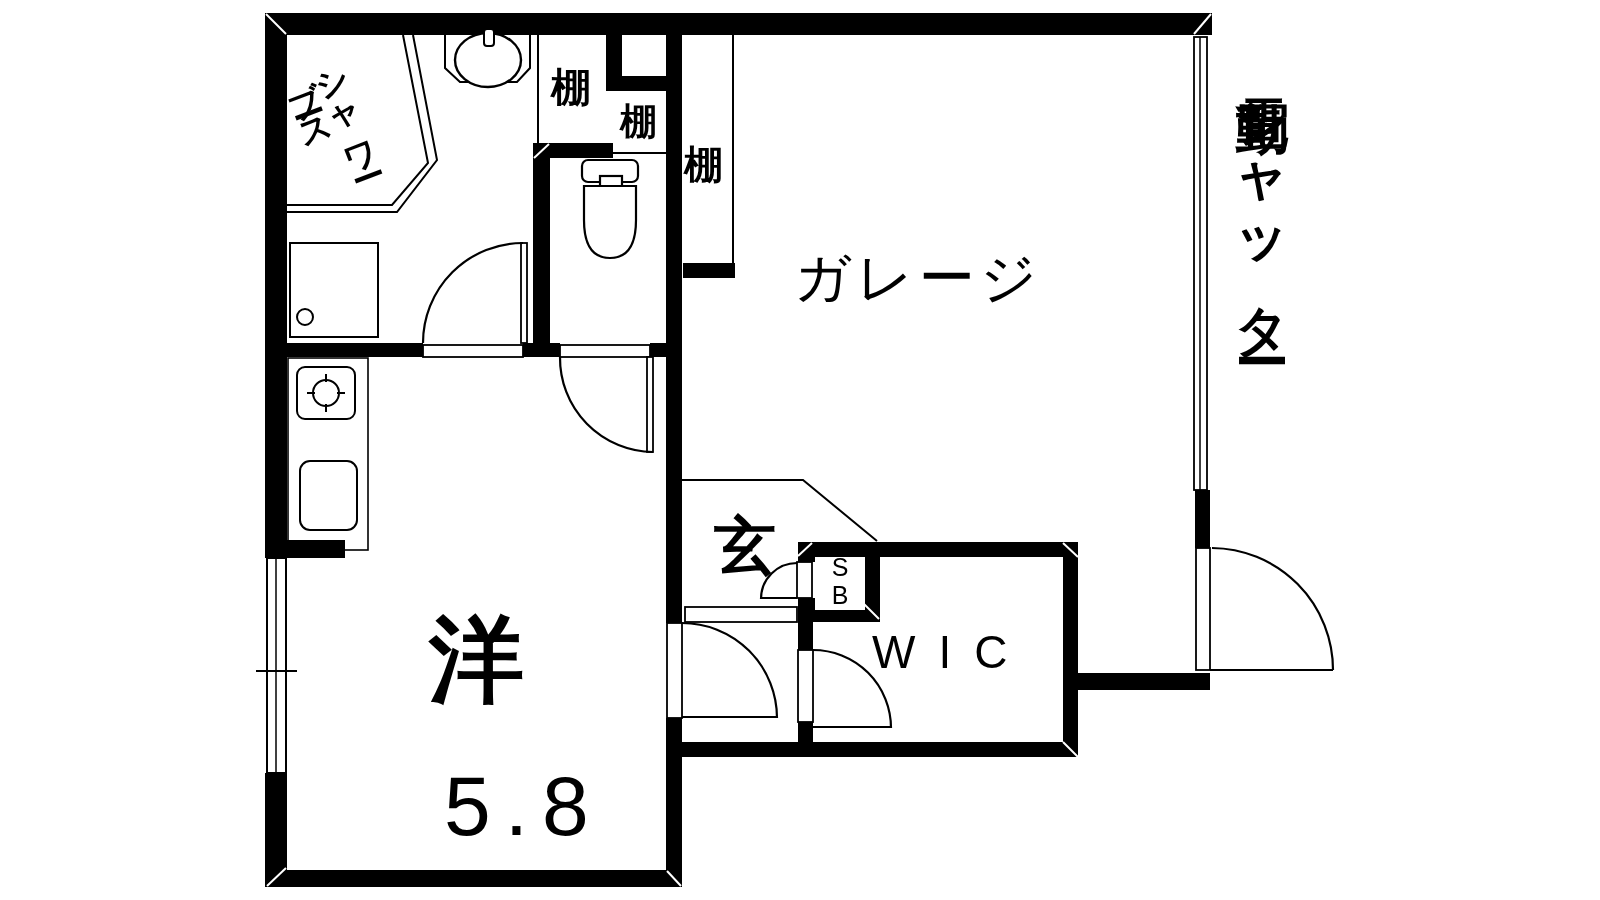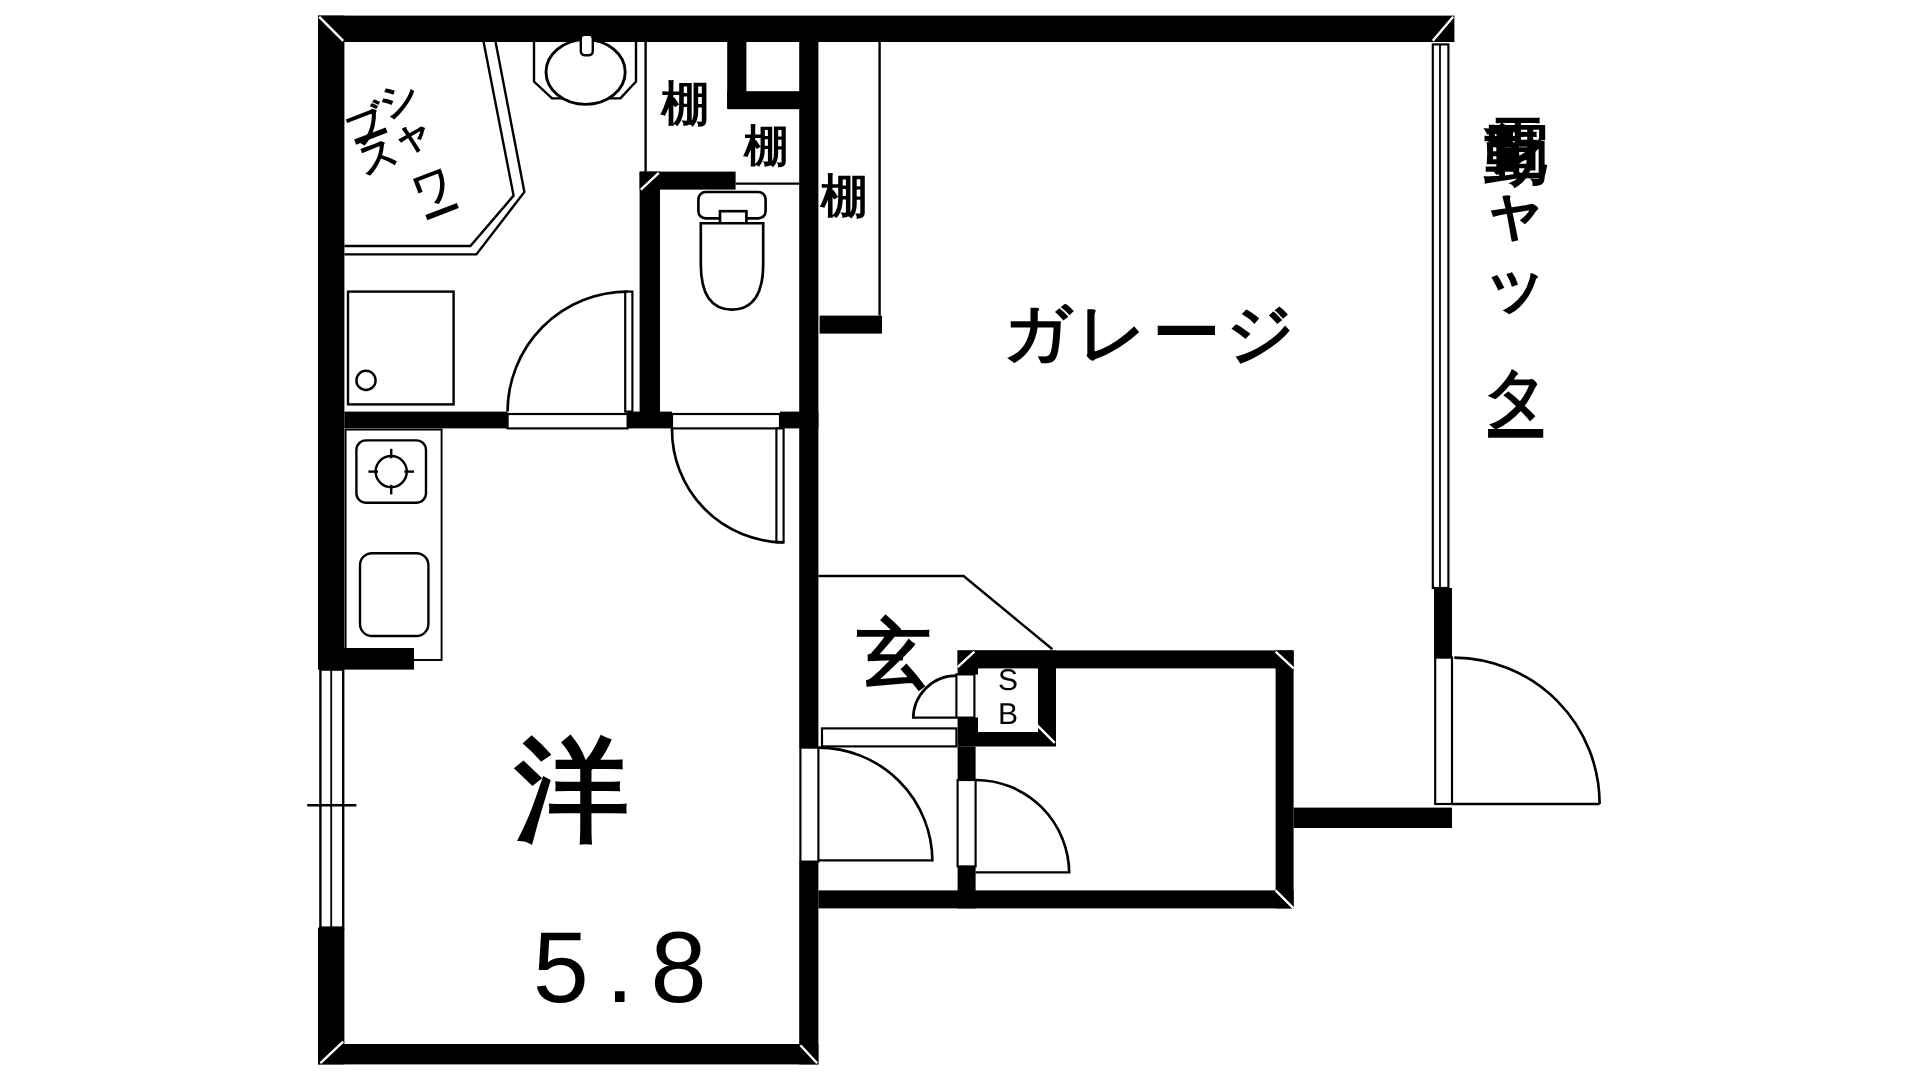--- a/index.html
+++ b/index.html
@@ -8,21 +8,21 @@
   .plan svg{position:absolute;left:0;top:0;z-index:0;}
   .lbl{position:absolute;z-index:2;line-height:1;white-space:nowrap;color:#000;}
   .vtext{writing-mode:vertical-rl;text-orientation:upright;}
   .lbl-shower{left:299px;top:50px;height:152px;font-size:33px;font-weight:bold;
               writing-mode:vertical-rl;text-orientation:upright;
               transform:rotate(-21deg);transform-origin:50% 50%;letter-spacing:2px;}
   .lbl-shower span{display:block;}
   .lbl-shelf1{left:551px;top:67px;font-size:40px;font-weight:bold;}
   .lbl-shelf2{left:620px;top:103px;font-size:37px;font-weight:bold;}
   .lbl-shelf3{left:684px;top:145px;font-size:39px;font-weight:bold;}
-  .lbl-garage{left:820px;top:250px;width:264px;text-align:right;font-size:56px;font-weight:bold;letter-spacing:5px;}
+  .lbl-garage{left:794px;top:250px;width:264px;text-align:left;font-size:56px;font-weight:normal;letter-spacing:5px;}
   .lbl-genkan{left:714px;top:515px;font-size:62px;font-weight:bold;}
   .lbl-sb{left:815px;top:551px;width:50px;height:59px;font-size:25px;line-height:28px;
           text-align:center;display:flex;flex-direction:column;justify-content:center;}
   .lbl-wic{left:872px;top:629px;font-size:46px;letter-spacing:23px;}
   .lbl-yo{left:429px;top:612px;font-size:95px;font-weight:bold;}
   .lbl-size{left:444px;top:740px;font-size:84px;letter-spacing:14px;margin-top:24px;}
   .lbl-shutter{left:1236px;top:55px;height:470px;font-size:54px;font-weight:bold;letter-spacing:5px;}
 </style>
 </head>
 <body>
@@ -157,19 +157,20 @@
 
   <div class="lbl lbl-garage">ガレージ</div>
 
   <div class="lbl lbl-genkan">玄</div>
 
   <div class="lbl lbl-sb">
     <span>S</span>
     <span>B</span>
   </div>
 
+  <div class="lbl lbl-wic">WIC</div>
 
   <div class="lbl lbl-yo">洋</div>
   <div class="lbl lbl-size">5.8</div>
 
   <div class="lbl lbl-shutter vtext">電動シャッター</div>
 
 </div>
 
 </body></html>

